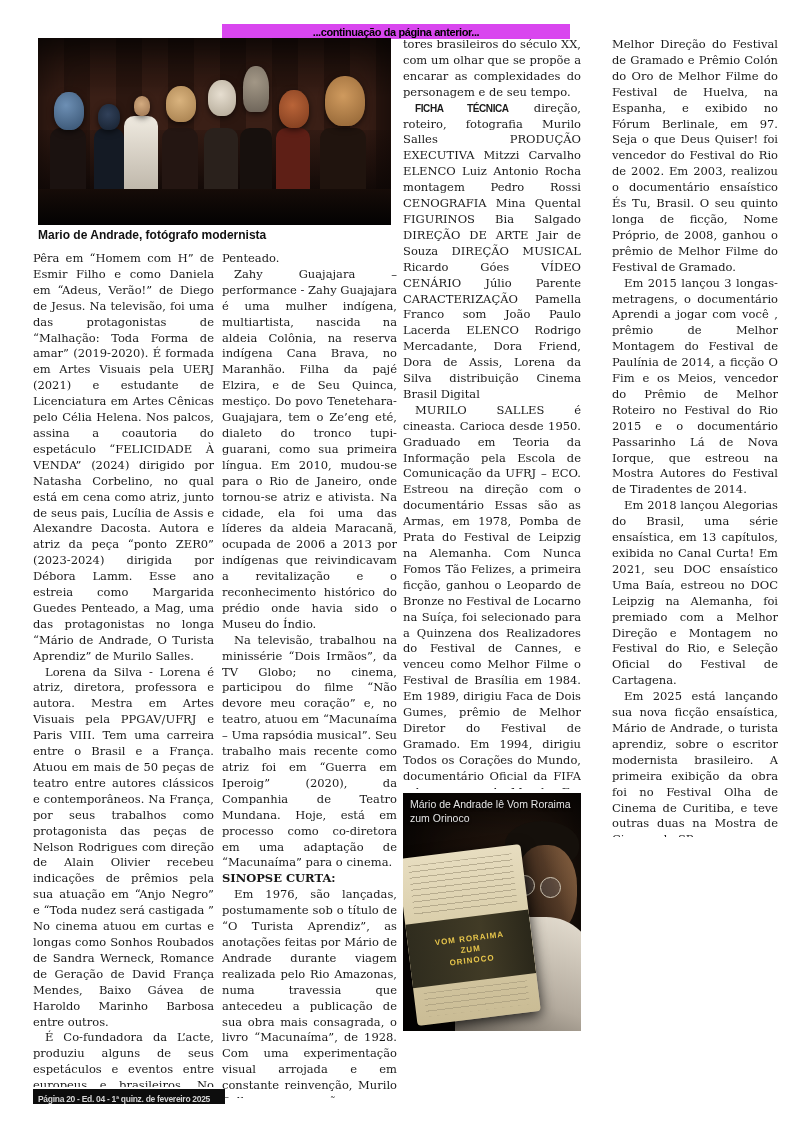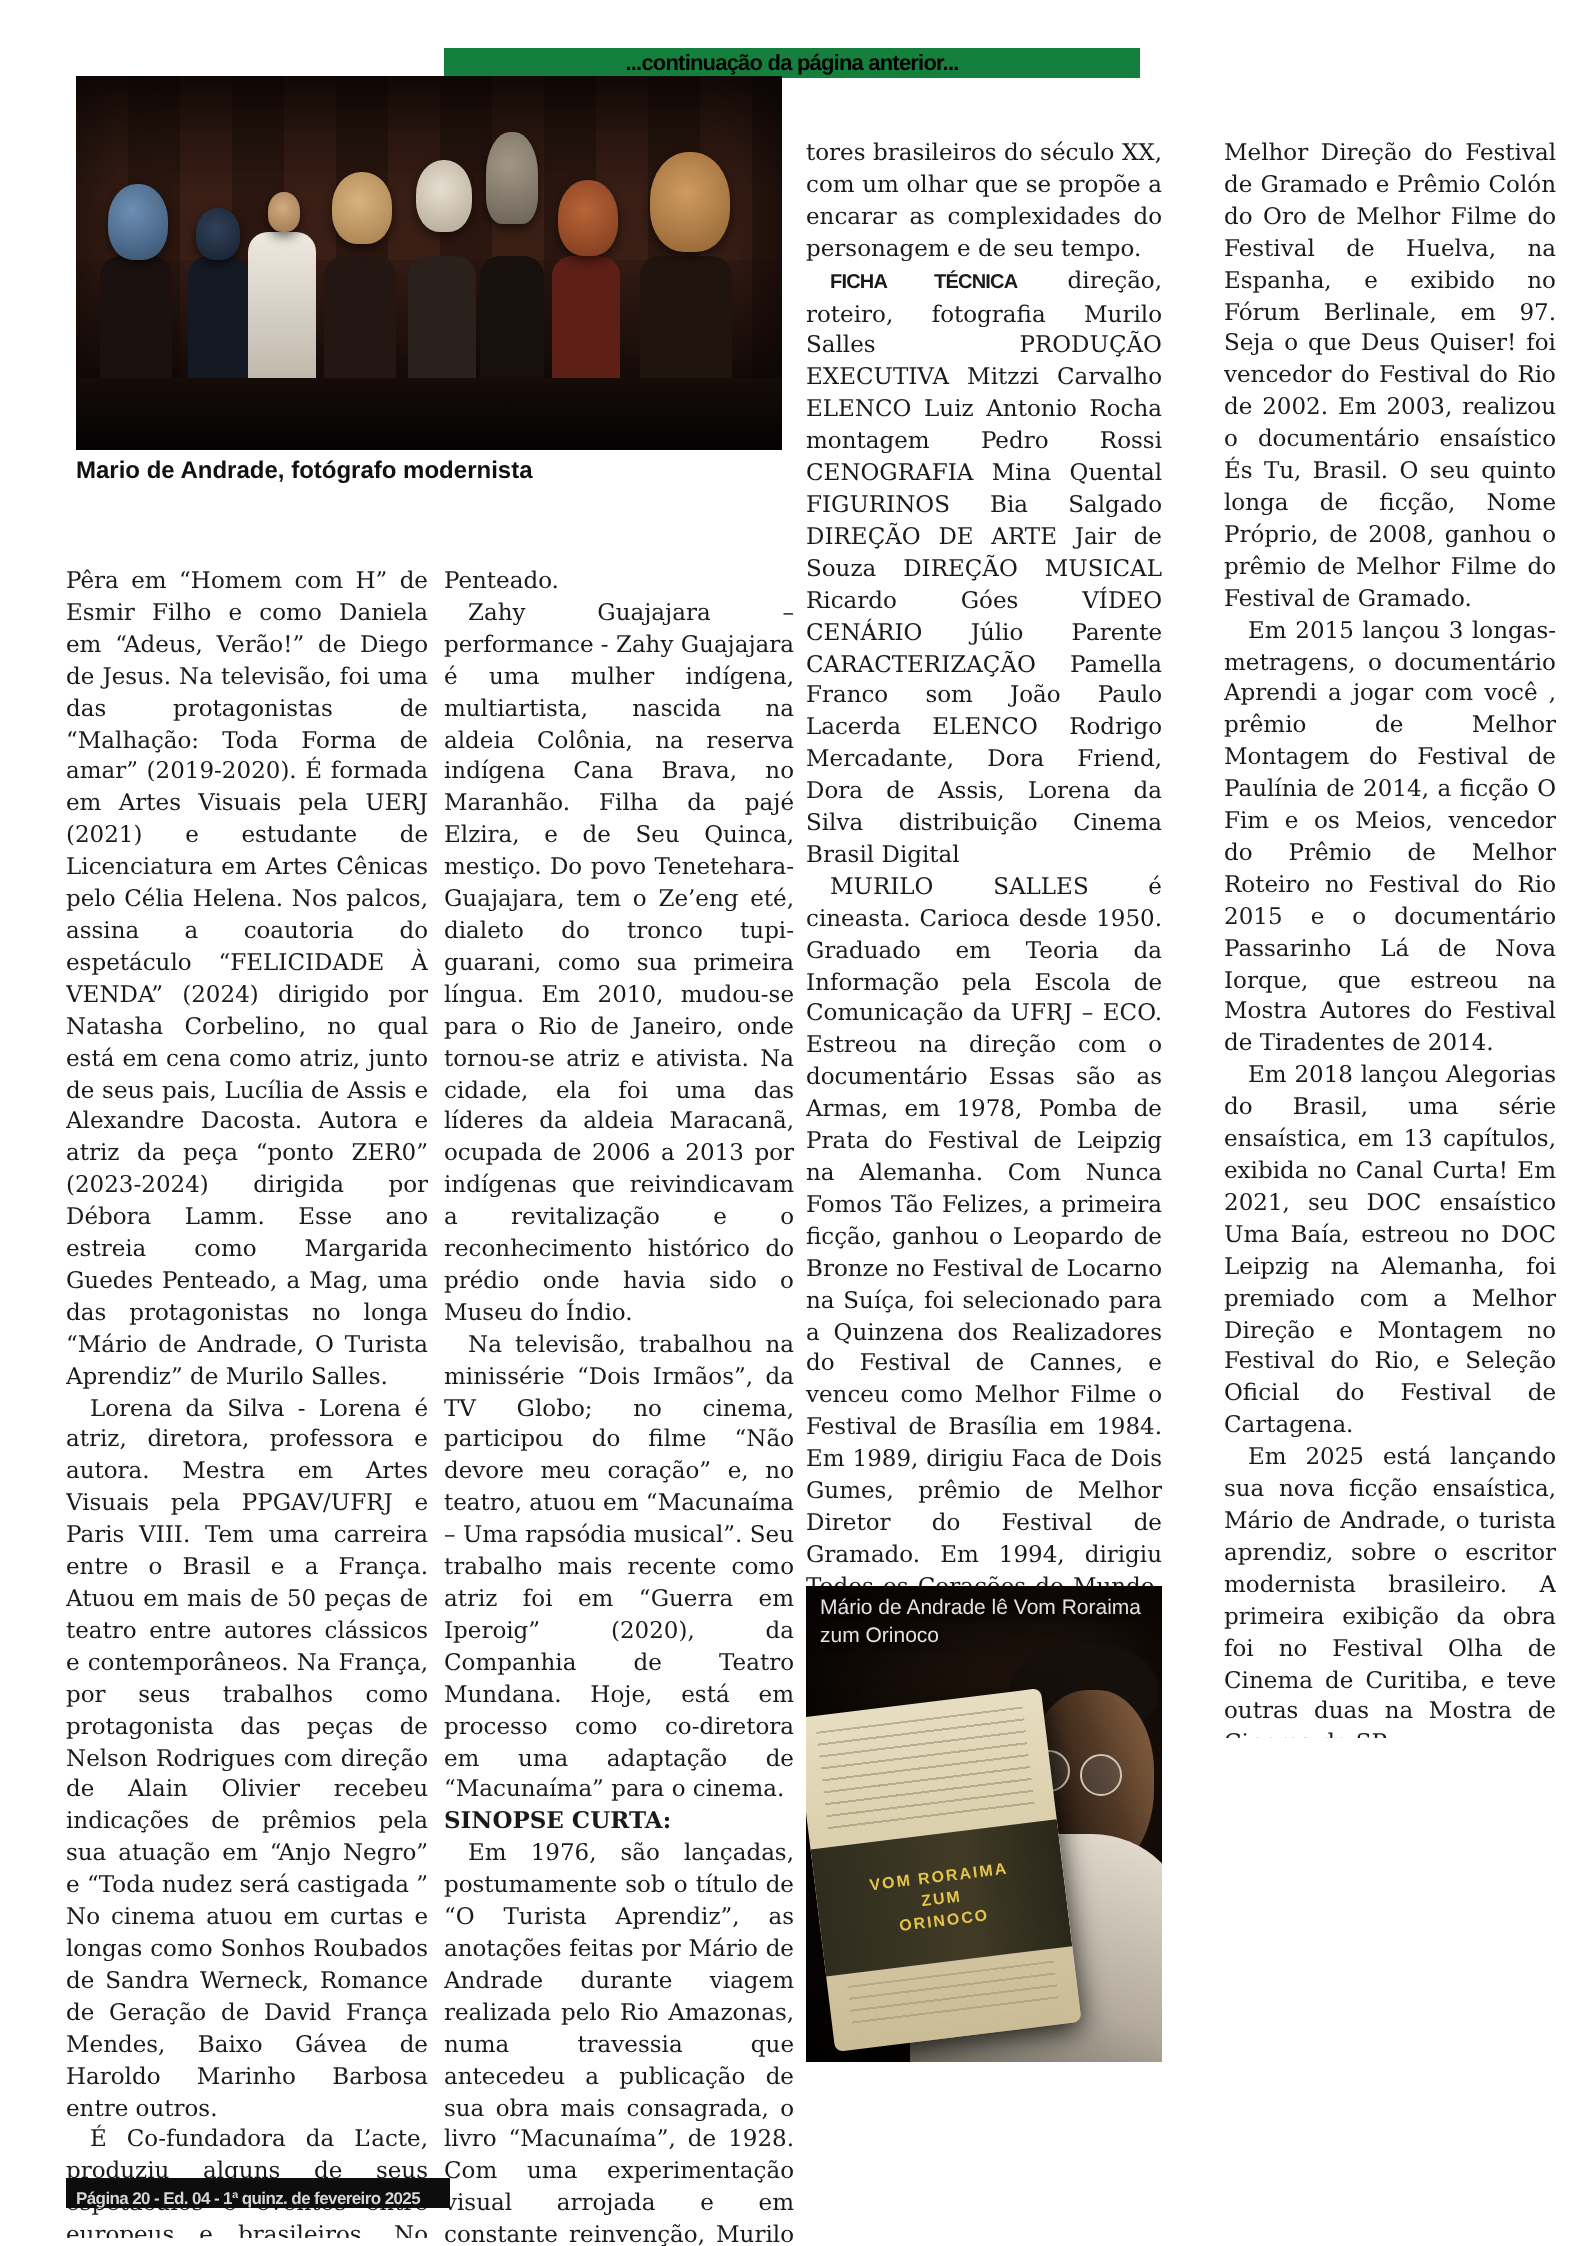--- a/index.html
+++ b/index.html
@@ -5,40 +5,40 @@
   * { margin:0; padding:0; box-sizing:border-box; }
   html,body { background:#e9e9e9; }
   .page {
     position:relative; width:794px; height:1123px; margin:0 auto;
     background:#ffffff; overflow:hidden;
     font-family:"DejaVu Serif", serif; color:#1a1a1a;
   }
   
   .header-bar {
     position:absolute; left:222px; top:24px; width:348px; height:15px;
-    background:#15803d; display:flex; align-items:center; justify-content:center;
+    background:#d946ef; display:flex; align-items:center; justify-content:center;
   }
   .header-bar span {
     font-family:"Liberation Sans", sans-serif; font-weight:bold; font-size:11px;
     letter-spacing:-0.4px; color:#000;
   }
   
   .footer-bar {
     position:absolute; left:33px; top:1089px; width:192px; height:15px;
     background:#0d0d0d; display:flex; align-items:flex-end;
     padding-left:5px;
   }
   .footer-bar span {
     font-family:"Liberation Sans", sans-serif; font-weight:bold; font-size:8.5px;
     letter-spacing:-0.3px; color:#d6d6d6; white-space:nowrap;
   }
   
   .col {
     position:absolute; overflow:hidden;
-    font-size:11.5px; line-height:15.9px; text-align:justify;margin-top:32px;
+    font-size:11.5px; line-height:15.9px; text-align:justify;
   }
   #col1 { left:33px;  top:251px; width:181px; height:836px; }
   #col2 { left:222px; top:251px; width:175px; height:847px; }
   #col3 { left:403px; top:37px;  width:178px; height:752px; }
   #col4 { left:612px; top:37px;  width:166px; height:800px; }
   .par { margin:0; text-align:justify; hyphens:auto; -webkit-hyphens:auto; overflow-wrap:break-word; }
   .par.indent { text-indent:12px; }
   .par.center-bold { text-align:left; font-weight:bold; text-indent:0; }
   .seg-bold { font-weight:normal; }
   .seg-bold-sans { font-family:"Liberation Sans", sans-serif; font-weight:bold; font-size:10px; letter-spacing:-0.4px; }

